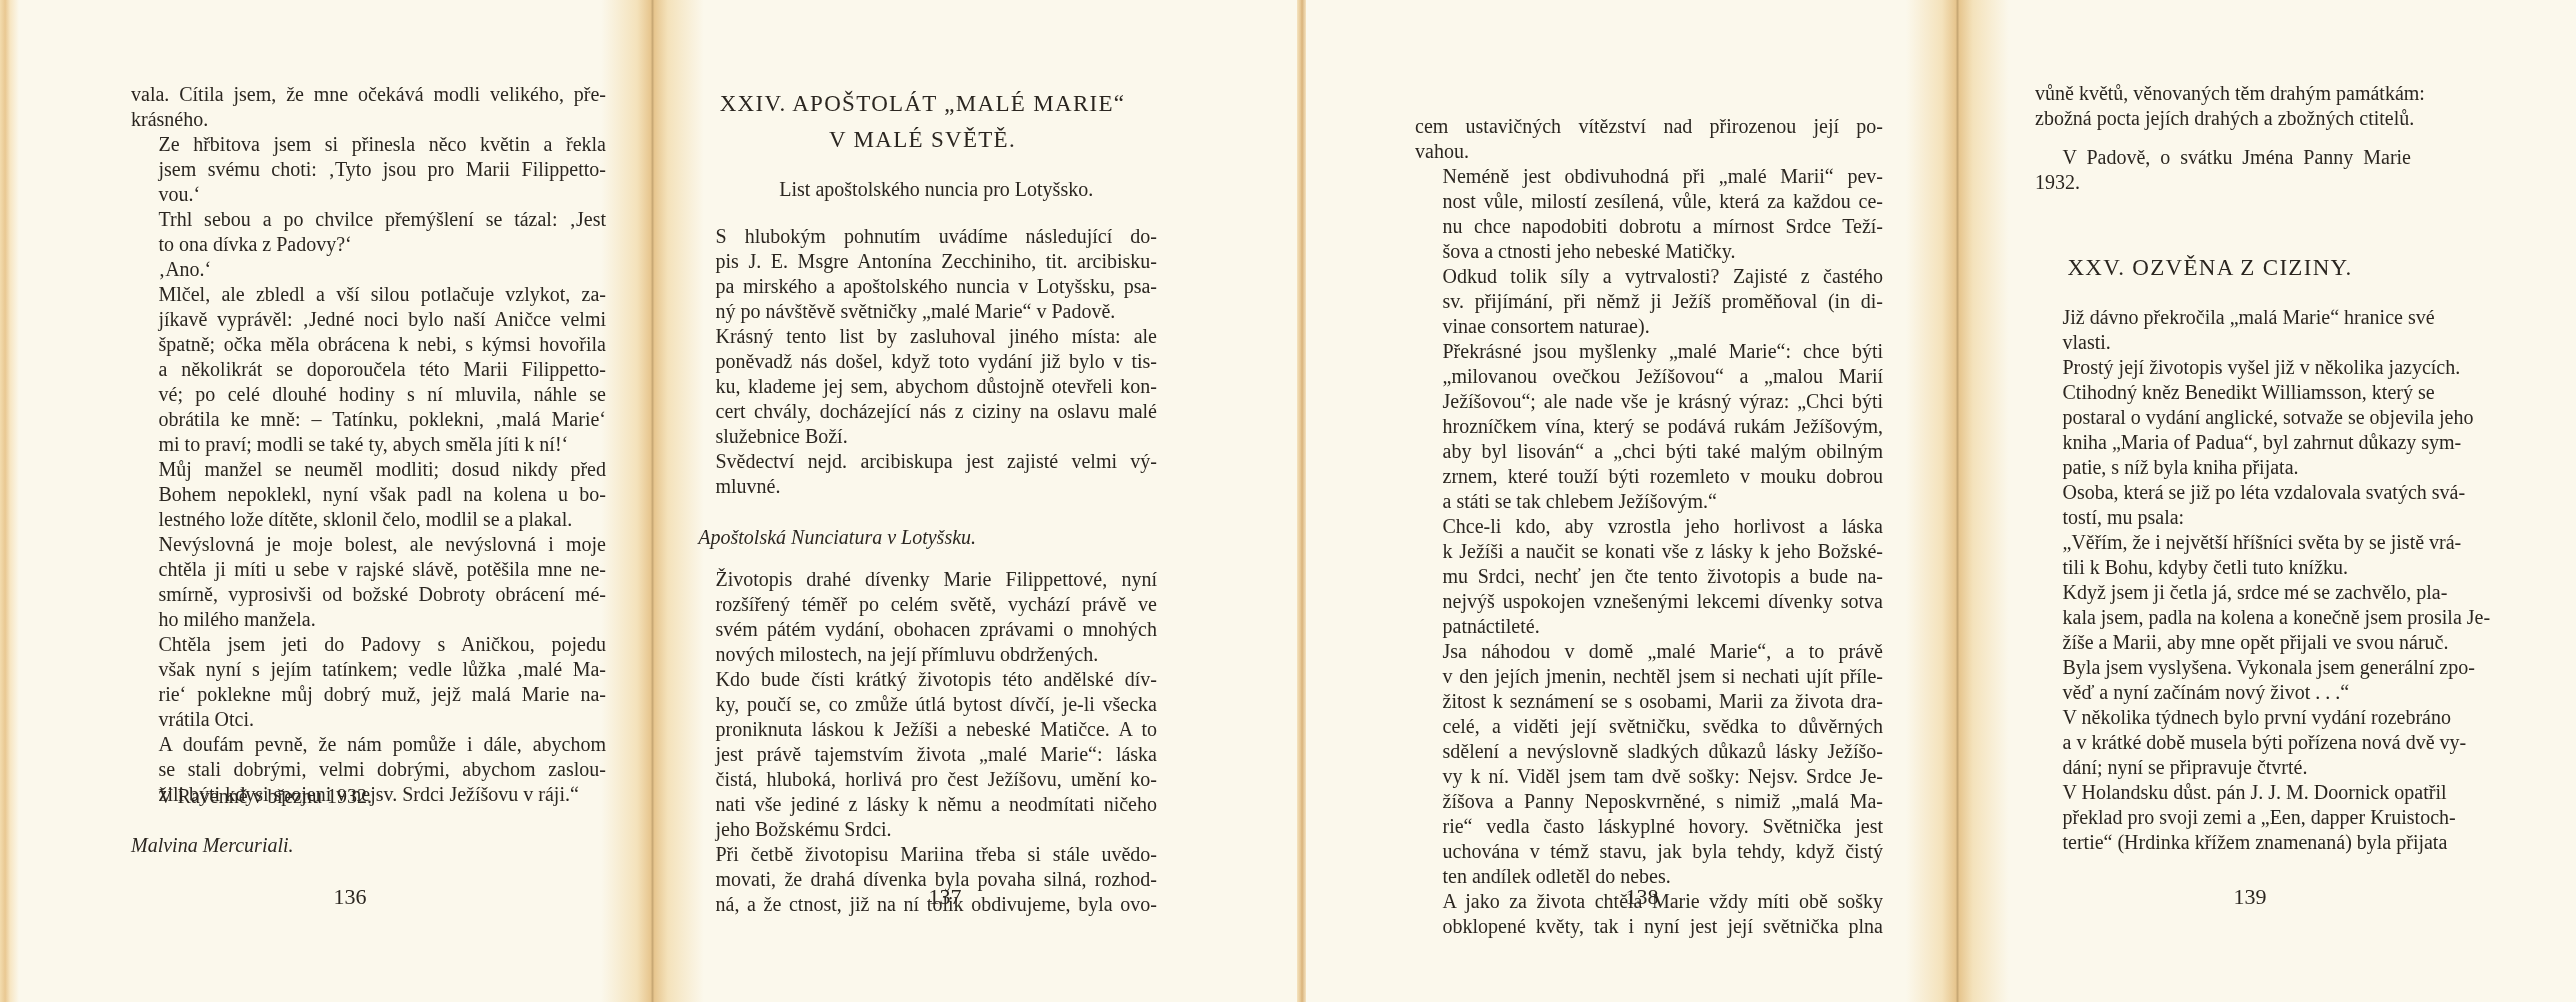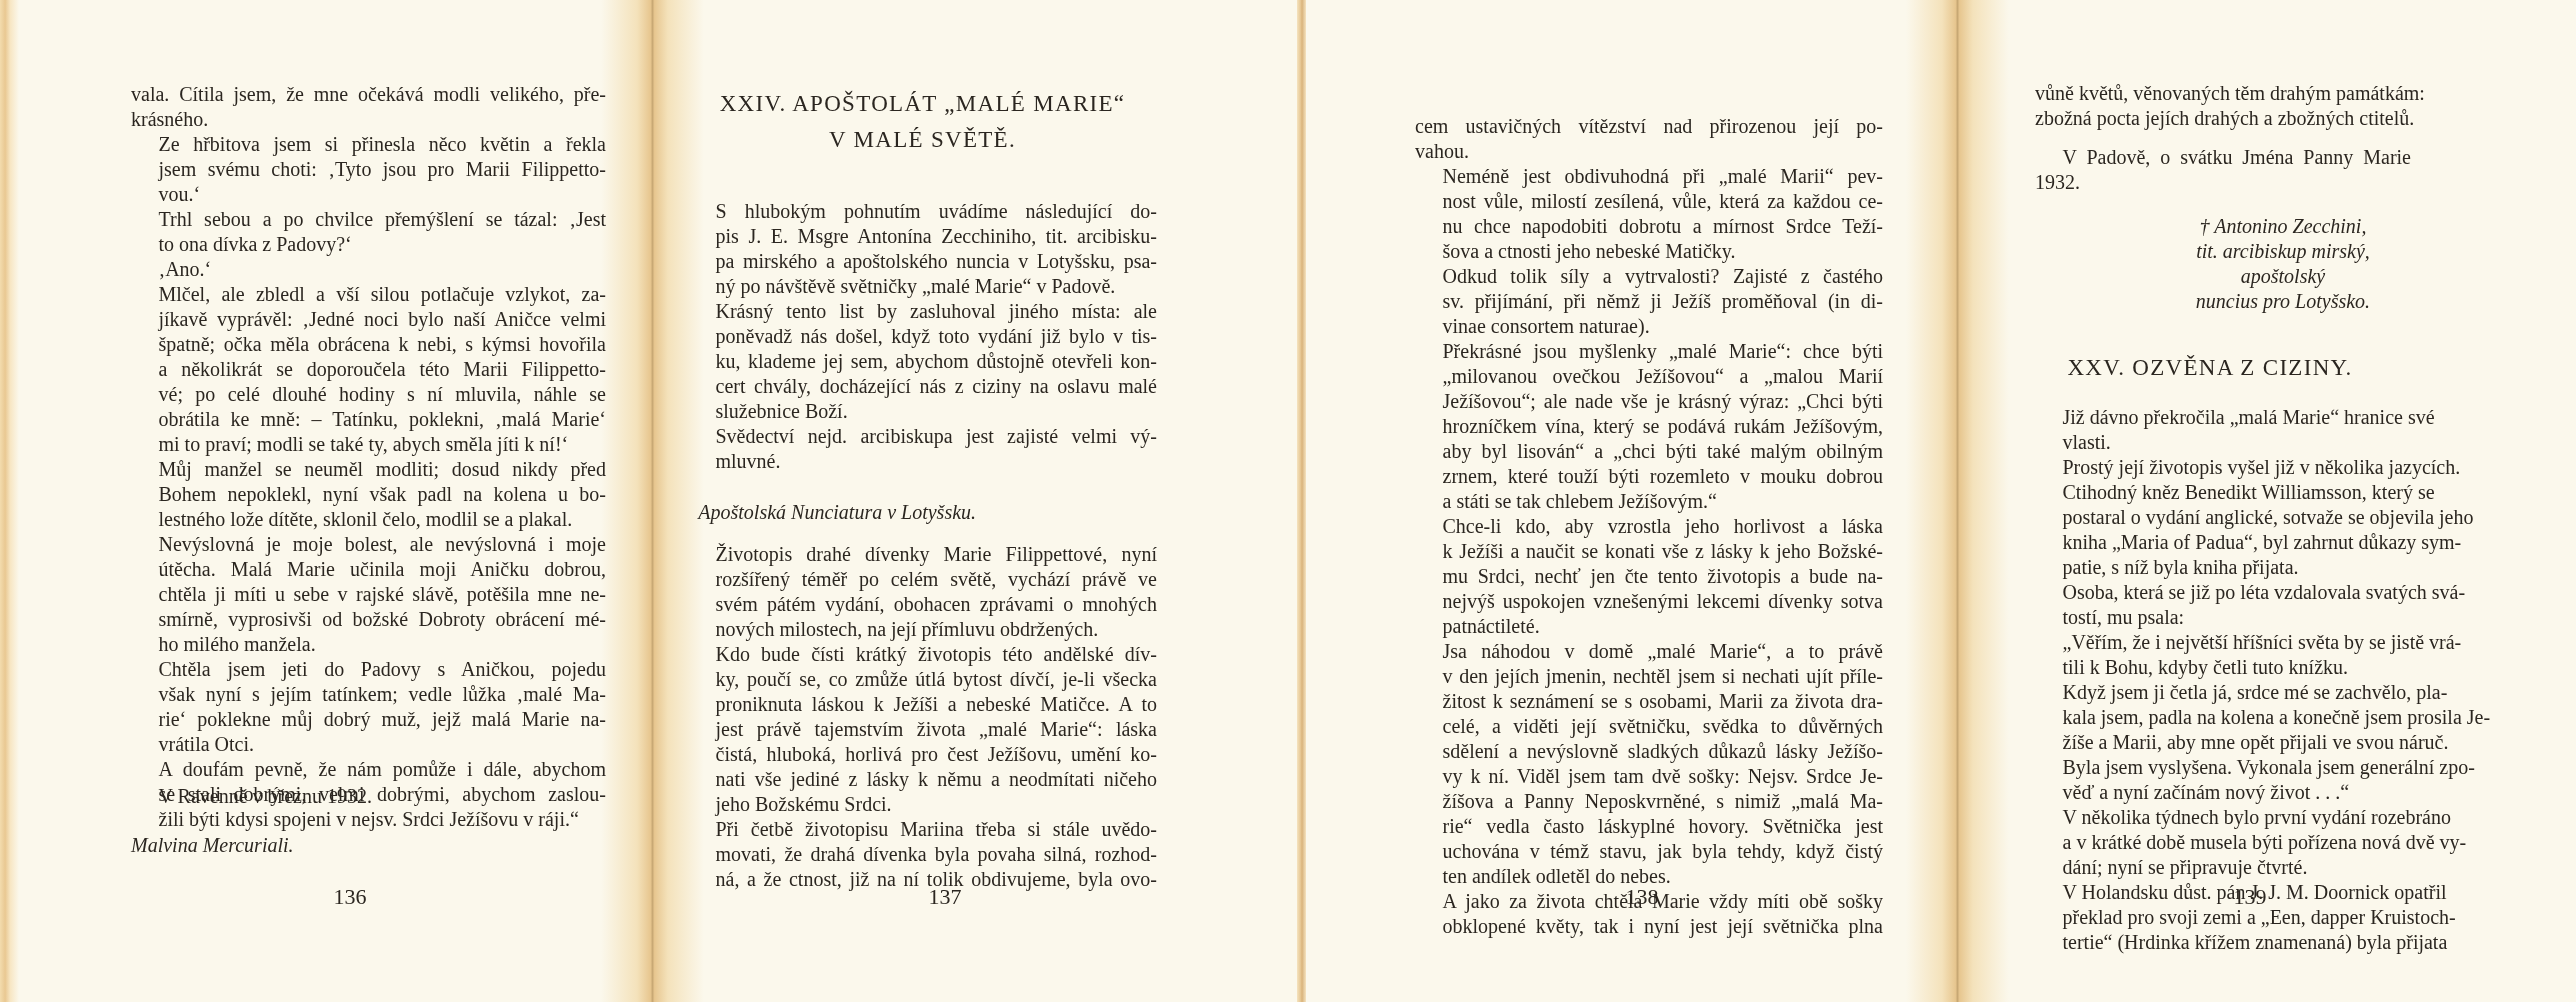--- a/index.html
+++ b/index.html
@@ -74,21 +74,20 @@
         <span class="line">obrátila ke mně: – Tatínku, poklekni, ‚malá Marie‘</span>
         <span class="line last">mi to praví; modli se také ty, abych směla jíti k ní!‘</span>
       </p>
       <p>
         <span class="line" style="text-indent: 27.5px;">Můj manžel se neuměl modliti; dosud nikdy před</span>
         <span class="line">Bohem nepoklekl, nyní však padl na kolena u bo-</span>
         <span class="line last">lestného lože dítěte, sklonil čelo, modlil se a plakal.</span>
       </p>
       <p>
         <span class="line" style="text-indent: 27.5px;">Nevýslovná je moje bolest, ale nevýslovná i moje</span>
-        <span class="line">útěcha. Malá Marie učinila moji Aničku dobrou,</span>
         <span class="line">chtěla ji míti u sebe v rajské slávě, potěšila mne ne-</span>
         <span class="line">smírně, vyprosivši od božské Dobroty obrácení mé-</span>
         <span class="line last">ho milého manžela.</span>
       </p>
       <p>
         <span class="line" style="text-indent: 27.5px;">Chtěla jsem jeti do Padovy s Aničkou, pojedu</span>
         <span class="line">však nyní s jejím tatínkem; vedle lůžka ‚malé Ma-</span>
         <span class="line">rie‘ poklekne můj dobrý muž, jejž malá Marie na-</span>
         <span class="line last">vrátila Otci.</span>
       </p>
@@ -106,20 +105,21 @@
   <div class="pagenum" style="left:307px;">136</div>
 </div>
 
 <div class="page">
   <div class="text" style="left:688px; width:469px; top:86px;">
     <div class="heading">
       <div>XXIV. APOŠTOLÁT „MALÉ MARIE“</div>
       <div>V MALÉ SVĚTĚ.</div>
     </div>
     <div style="height:19px"></div>
+    <p class="sub">List apoštolského nuncia pro Lotyšsko.</p>
     <div style="height:22px"></div>
     <div>
         <p>
           <span class="line" style="text-indent: 27.5px;">S hlubokým pohnutím uvádíme následující do-</span>
           <span class="line">pis J. E. Msgre Antonína Zecchiniho, tit. arcibisku-</span>
           <span class="line">pa mirského a apoštolského nuncia v Lotyšsku, psa-</span>
           <span class="line last">ný po návštěvě světničky „malé Marie“ v Padově.</span>
         </p>
         <p>
           <span class="line" style="text-indent: 27.5px;">Krásný tento list by zasluhoval jiného místa: ale</span>
@@ -219,25 +219,20 @@
   <div class="text" style="left:2035px; width:376px; top:81px;">
     <div>
         <p class="noindent">
           <span class="line">vůně květů, věnovaných těm drahým památkám:</span>
           <span class="line last">zbožná pocta jejích drahých a zbožných ctitelů.</span>
         </p>
       </div>
     <div style="height:13.7px"></div>
     <p>V Padově, o svátku Jména Panny Marie 1932.</p>
     <div style="height:19px"></div>
-    <div class="italic" style="text-align:center; padding-left:120px;">
-      <div>† Antonino Zecchini,</div>
-      <div>tit. arcibiskup mirský, apoštolský</div>
-      <div>nuncius pro Lotyšsko.</div>
-    </div>
     <div style="height:36px"></div>
     <div class="heading" style="margin-left:-26px">XXV. OZVĚNA Z CIZINY.</div>
     <div style="height:19px"></div>
     <div>
         <p>
           <span class="line" style="text-indent: 27.5px;">Již dávno překročila „malá Marie“ hranice své</span>
           <span class="line last">vlasti.</span>
         </p>
         <p>
           <span class="line last" style="text-indent: 27.5px;">Prostý její životopis vyšel již v několika jazycích.</span>

